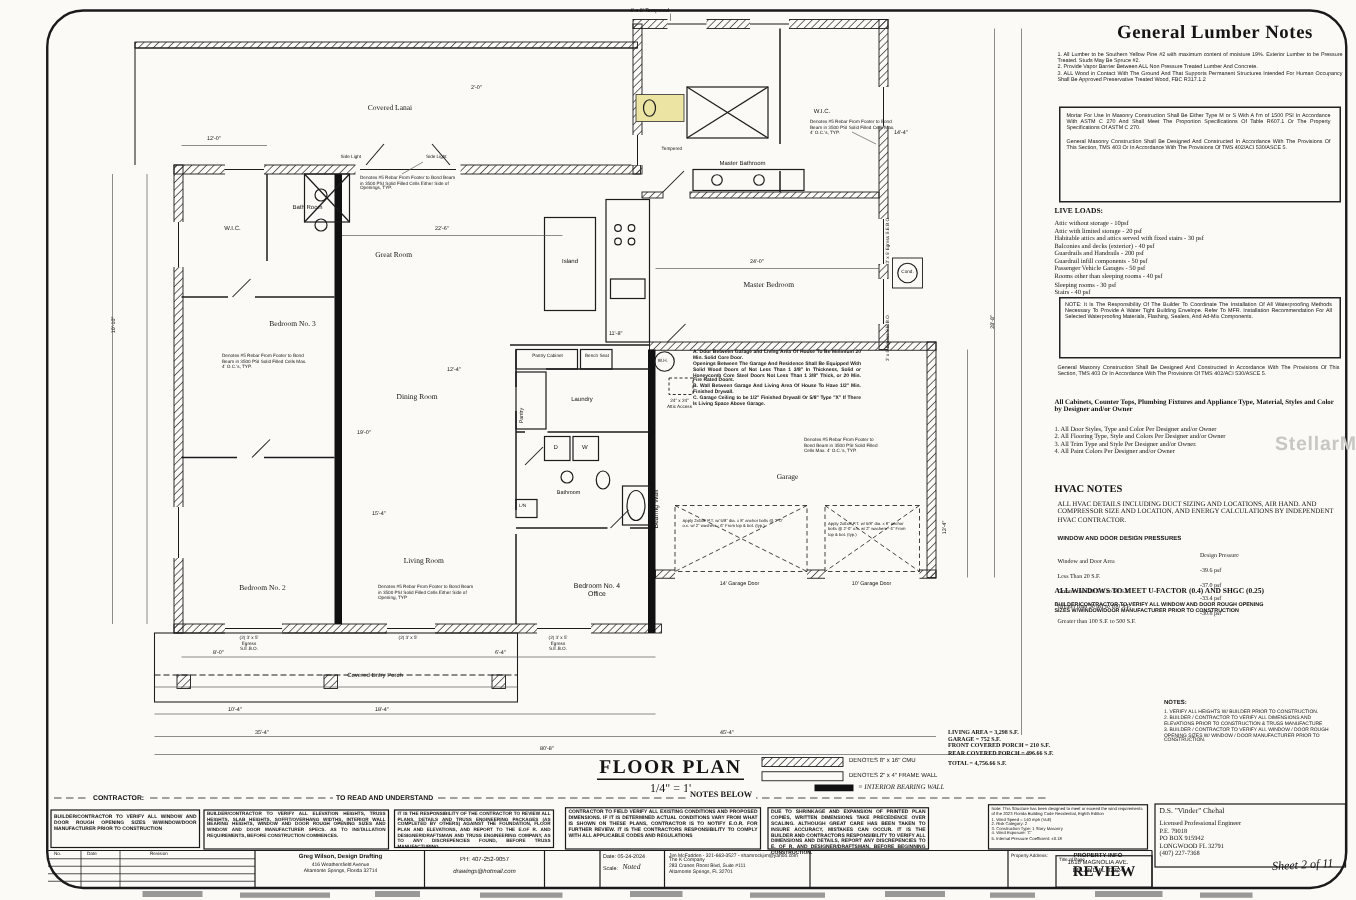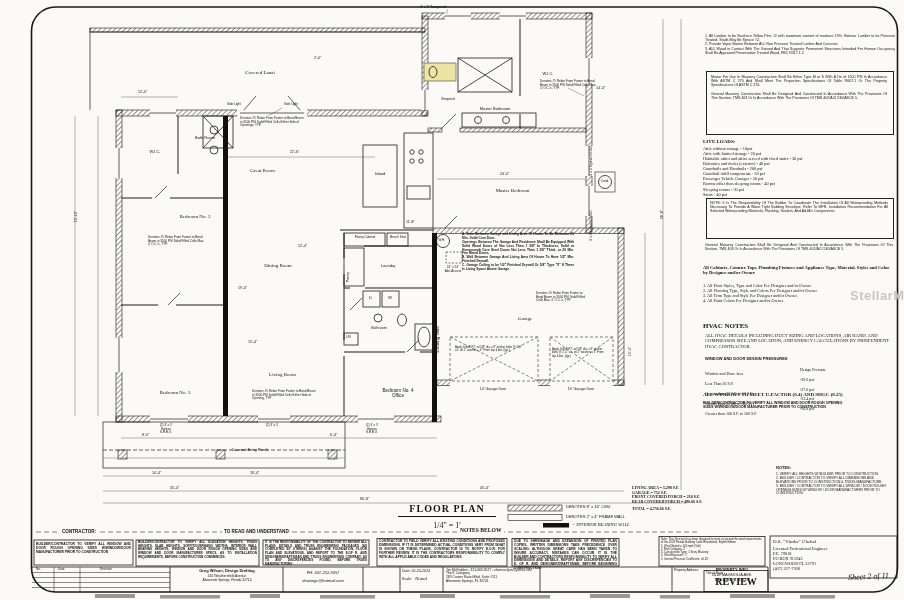--- a/index.html
+++ b/index.html
@@ -7,21 +7,21 @@
          font-family:"Liberation Sans",sans-serif;color:#141414;}
   #lines{position:absolute;left:0;top:0;z-index:1;}
   .L{position:absolute;z-index:2;font-family:"Liberation Sans",sans-serif;color:#141414;
      line-height:1.18;white-space:pre-line;}
   .S{font-family:"Liberation Serif","DejaVu Serif",serif;}
   .b{font-weight:bold}.i{font-style:italic}.c{text-align:center}.u{}
   .j{text-align:justify}
   .z28{font-size:2.8px}.z3{font-size:3.1px}.z33{font-size:3.3px}.z35{font-size:3.6px}
   .z4{font-size:4px}.z42{font-size:4.3px}.z45{font-size:4.6px}.z5{font-size:5px}
   .z55{font-size:5.6px}.z7{font-size:7px}.z8{font-size:8px}
-  .z10{font-size:10px}.z13{font-size:10px}
+  .z10{font-size:10px}.z13{font-size:13px}
   .r90{transform:rotate(-90deg);transform-origin:left bottom;white-space:nowrap}
   .bg{background:#fbfaf7;padding:0 2px}
   .prow{position:relative;height:5.2px}
   .prow .v{position:absolute;left:95px;top:0}
   #watermark{position:absolute;z-index:3;color:#c7c7c3;font-weight:bold;font-size:13px;
      letter-spacing:.5px;left:850px;top:288px}
 </style>
 </head>
 <body>
 
@@ -328,20 +328,21 @@
 <div class="L S b z4" style="left:632px;top:486px;width:110px">LIVING AREA = 3,298 S.F.
 GARAGE = 752 S.F.
 FRONT COVERED PORCH = 210 S.F.
 REAR COVERED PORCH = 496.66 S.F.</div>
 <div class="L S b z4" style="left:632px;top:507px;width:110px">TOTAL = 4,756.66 S.F.</div>
 
 <div class="L b z45 bg" style="left:60px;top:529px">CONTRACTOR:</div>
 <div class="L b z45 bg" style="left:222px;top:529px">TO READ AND UNDERSTAND</div>
 <div class="L S b z55 bg" style="left:458px;top:527px">NOTES BELOW</div>
 
+<div class="L S b" style="left:730px;top:14px;width:160px;font-size:12.5px;text-align:center;letter-spacing:.4px">General Lumber Notes</div>
 <div class="L z35 j" style="left:705px;top:34px;width:190px">1.  All Lumber to be Southern Yellow Pine #2 with maximum content of moisture 19%. Exterior Lumber to be Pressure Treated. Studs May Be Spruce #2.
 2.  Provide Vapor Barrier Between ALL Non Pressure Treated Lumber And Concrete.
 3.  ALL Wood in Contact With The Ground And That Supports Permanent Structures Intended For Human Occupancy Shall Be Approved Preservative Treated Wood, FBC R317.1.2</div>
 <div class="L" style="left:706px;top:71px;width:186px;height:62px;border:0.9px solid #222"></div>
 <div class="L z35 j" style="left:711px;top:75px;width:176px">Mortar For Use In Masonry Construction Shall Be Either Type M or S With A f'm of 1500 PSI In Accordance With ASTM C 270 And Shall Meet The Proportion Specifications Of Table R607.1 Or The Property Specifications Of ASTM C 270.
 
 General Masonry Construction Shall Be Designed And Constructed In Accordance With The Provisions Of This Section, TMS 403 Or In Accordance With The Provisions Of TMS 402/ACI 530/ASCE 5.</div>
 <div class="L S b z5" style="left:703px;top:139px">LIVE LOADS:</div>
 <div class="L S z42" style="left:703px;top:146px;width:190px">Attic without storage - 10psf
 Attic with limited storage - 20 psf

